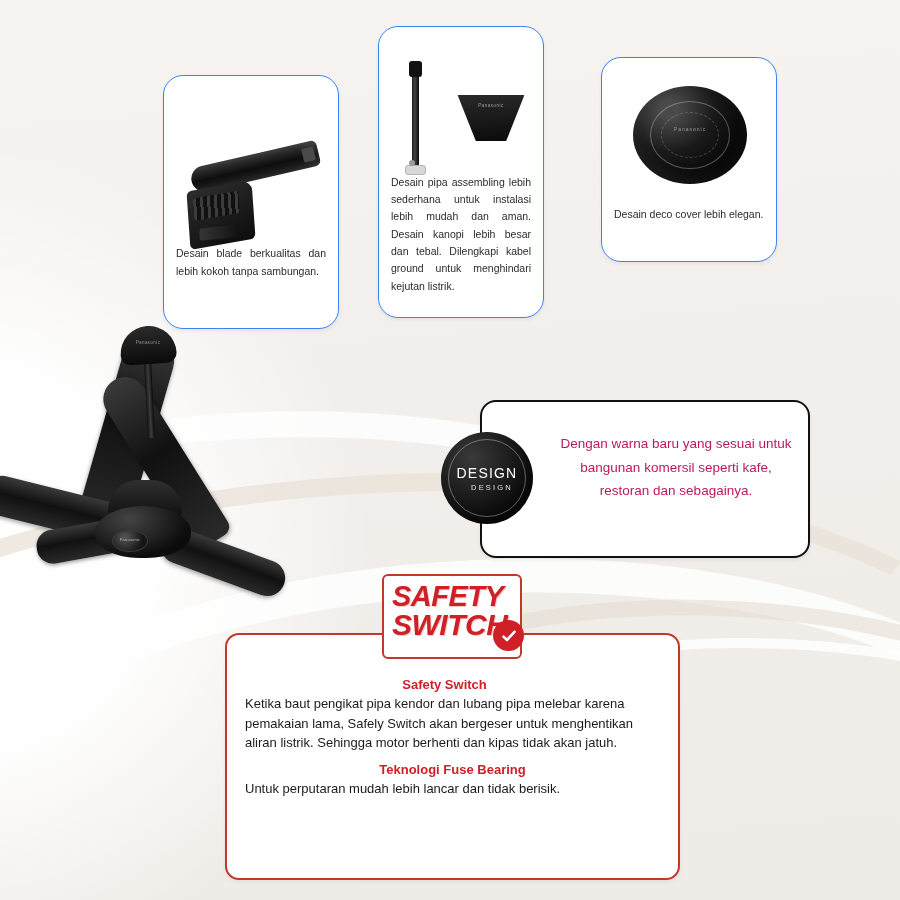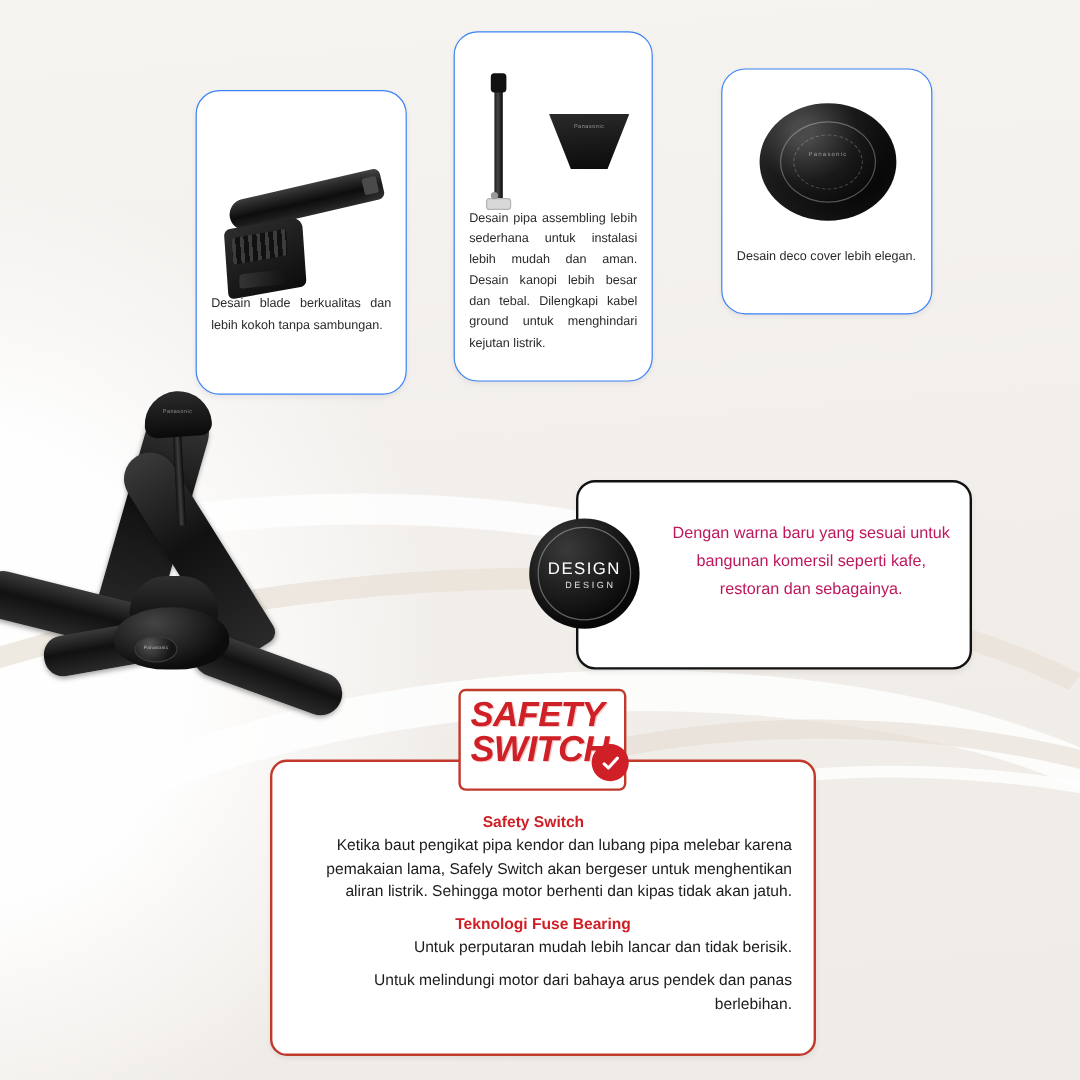--- a/index.html
+++ b/index.html
@@ -346,21 +346,21 @@
     color: #cf2027;
     font-weight: bold;
     font-size: 13px;
     text-align: center;
     margin: 0 0 2px 0;
   }
   .sec-p {
     font-size: 13px;
     line-height: 1.5;
     color: #1b1b1b;
-    text-align: right;
+    text-align: left;
     margin: 0 0 9px 0;
   }
   #safety-body {
     position: absolute;
     left: 18px; right: 18px; top: 42px;
   }
   #safety-body .first-h { text-align: center; padding-right: 16px; }
 </style>
 </head>
 <body>
@@ -416,21 +416,20 @@
   <div class="b-main">DESIGN</div>
   <div class="b-sub">DESIGN</div>
 </div>
 
 <div class="card" id="safety-card">
   <div id="safety-body">
     <div class="sec-h first-h">Safety Switch</div>
     <div class="sec-p">Ketika baut pengikat pipa kendor dan lubang pipa melebar karena pemakaian lama, Safely Switch akan bergeser untuk menghentikan aliran listrik. Sehingga motor berhenti dan kipas tidak akan jatuh.</div>
     <div class="sec-h">Teknologi Fuse Bearing</div>
     <div class="sec-p">Untuk perputaran mudah lebih lancar dan tidak berisik.</div>
-    <div class="sec-p">Untuk melindungi motor dari bahaya arus pendek dan panas berlebihan.</div>
   </div>
 </div>
 
 <div id="safety-title">
   <div class="t1">SAFETY</div>
   <div class="t2">SWITCH</div>
   <div class="check-badge">
     <svg width="18" height="18" viewBox="0 0 18 18" aria-hidden="true">
       <path d="M3.5 9.6 L7 13 L14.5 4.8" fill="none" stroke="#ffffff" stroke-width="2.6" stroke-linecap="round" stroke-linejoin="round"></path>
     </svg>

